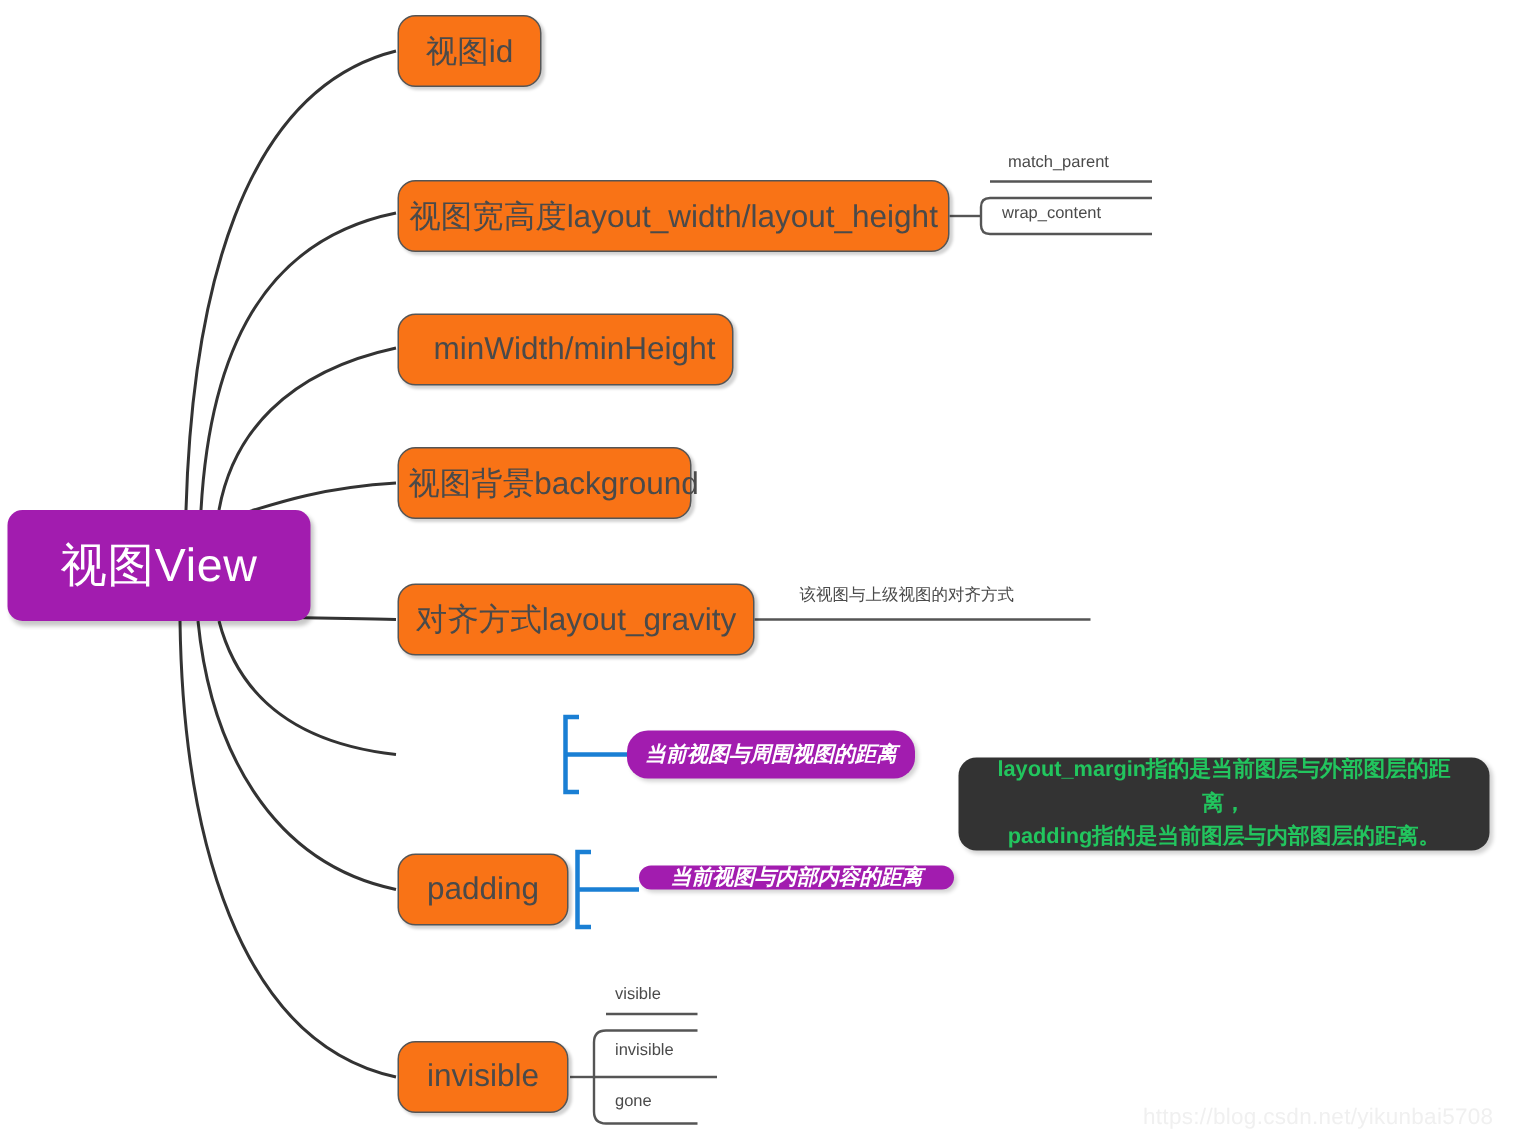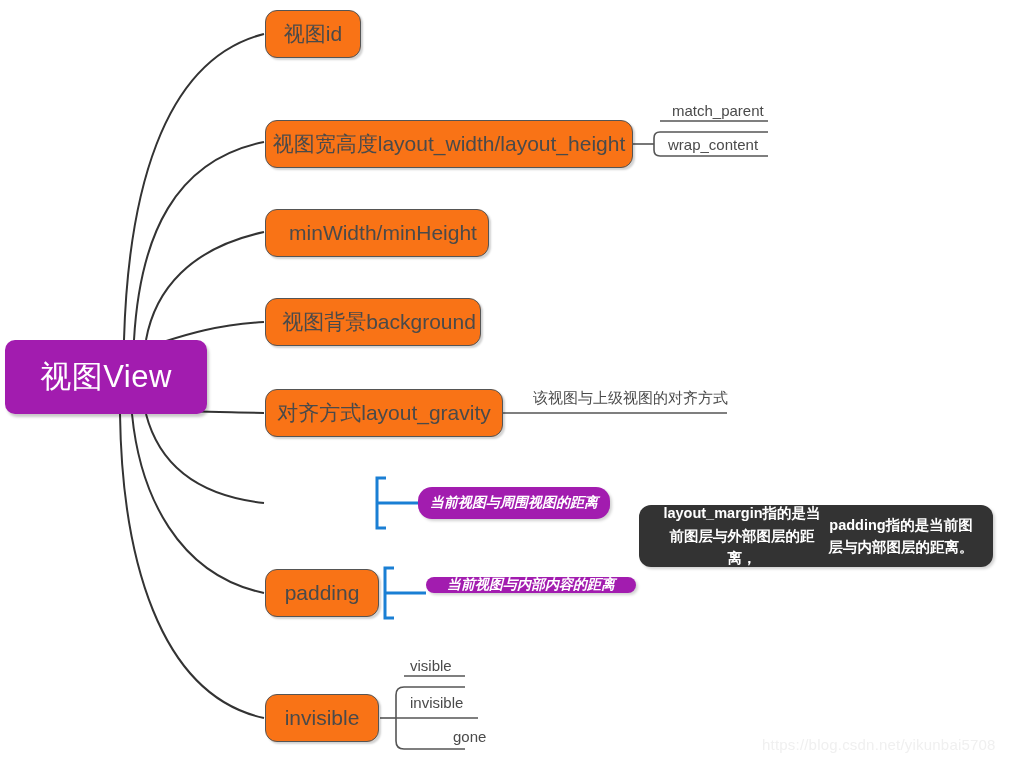--- a/index.html
+++ b/index.html
@@ -81,36 +81,36 @@
     font-weight: bold;
     font-style: italic;
     padding: 0 16px;
     box-shadow: 2px 2px 3px rgba(0,0,0,0.18);
   }
   .node-dark-block {
     position: absolute;
     box-sizing: border-box;
     background: #333333;
     border-radius: 12px;
-    color: #ffffff;
+    color: #22c55e;
     font-size: 14.5px;
     font-weight: bold;
     display: flex;
-    flex-direction: row;
+    flex-direction: column;
     align-items: center;
     justify-content: center;
     text-align: center;
     line-height: 1.55;
     padding: 6px 18px;
     box-shadow: 2px 2px 3px rgba(0,0,0,0.18);
   }
   .node-plain {
     position: absolute;
     color: #4a4a4a;
-    font-size: 15px;
+    font-size: 11px;
     white-space: nowrap;
   }
   .watermark {
     position: absolute;
     color: #f0f0f0;
     font-size: 15px;
     white-space: nowrap;
     letter-spacing: 0.2px;
   }
 </style>
@@ -158,21 +158,21 @@
   </div>
 
   <div class="node node-topic" style="left:265px; top:120px; width:368px; height:48px;">
     <span>视图宽高度layout_width/layout_height</span>
   </div>
 
   <div class="node node-topic" style="left:265px; top:209px; width:224px; height:48px;padding-left:28px;">
     <span>minWidth/minHeight</span>
   </div>
 
-  <div class="node node-topic" style="left:265px; top:298px; width:216px; height:48px;padding-left:28px;">
+  <div class="node node-topic" style="left:265px; top:298px; width:196px; height:48px;padding-left:28px;">
     <span>视图背景background</span>
   </div>
 
   <div class="node node-topic" style="left:265px; top:389px; width:238px; height:48px;">
     <span>对齐方式layout_gravity</span>
   </div>
 
 
   <div class="node node-topic" style="left:265px; top:569px; width:114px; height:48px;">
     <span>padding</span>
@@ -195,21 +195,21 @@
   </div>
 
   <div class="node-plain" style="left:410px; top:657px;">
     <span>visible</span>
   </div>
 
   <div class="node-plain" style="left:410px; top:694px;">
     <span>invisible</span>
   </div>
 
-  <div class="node-plain" style="left:410px; top:728px;margin-left:43px;">
+  <div class="node-plain" style="left:410px; top:728px;">
     <span>gone</span>
   </div>
 
   <div class="node node-dark" style="left:418px; top:487px; width:192px; height:32px;">
     <span>当前视图与周围视图的距离</span>
   </div>
 
   <div class="node node-dark" style="left:426px; top:577px; width:210px; height:16px;">
     <span>当前视图与内部内容的距离</span>
   </div>

